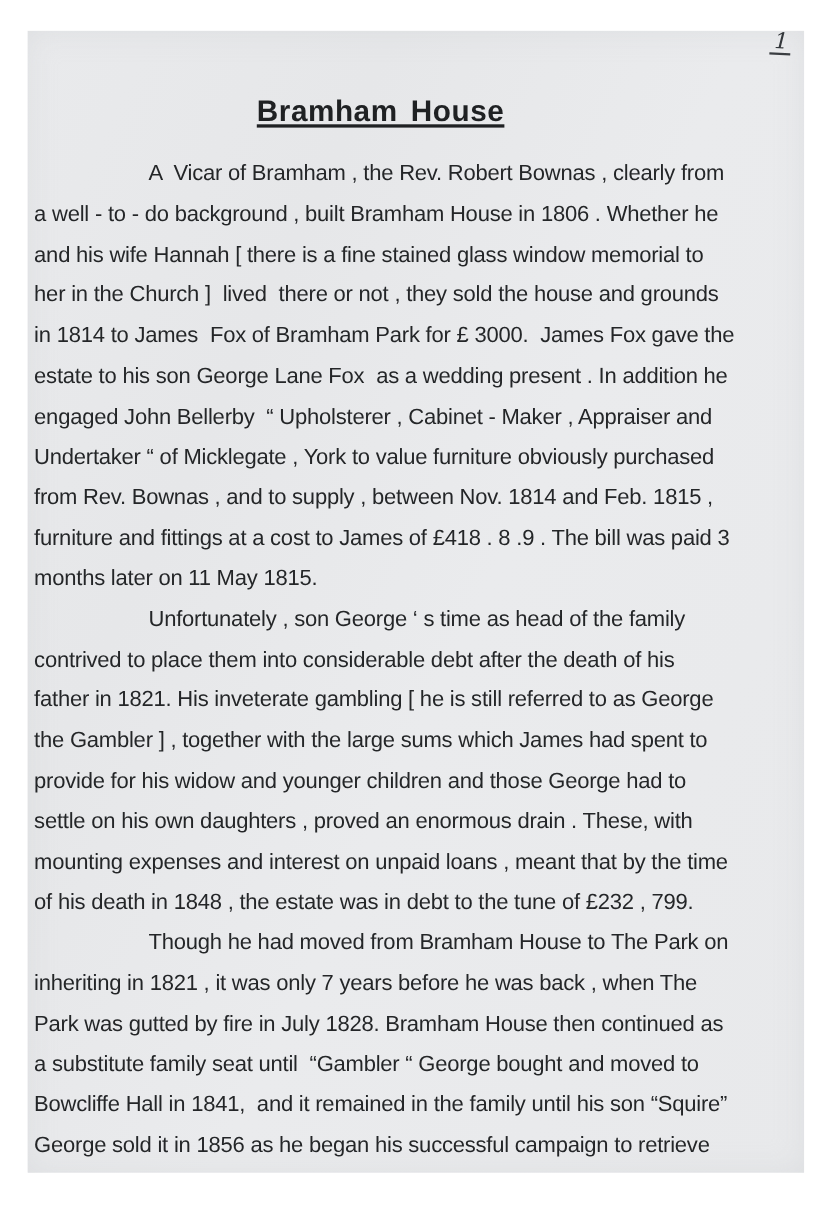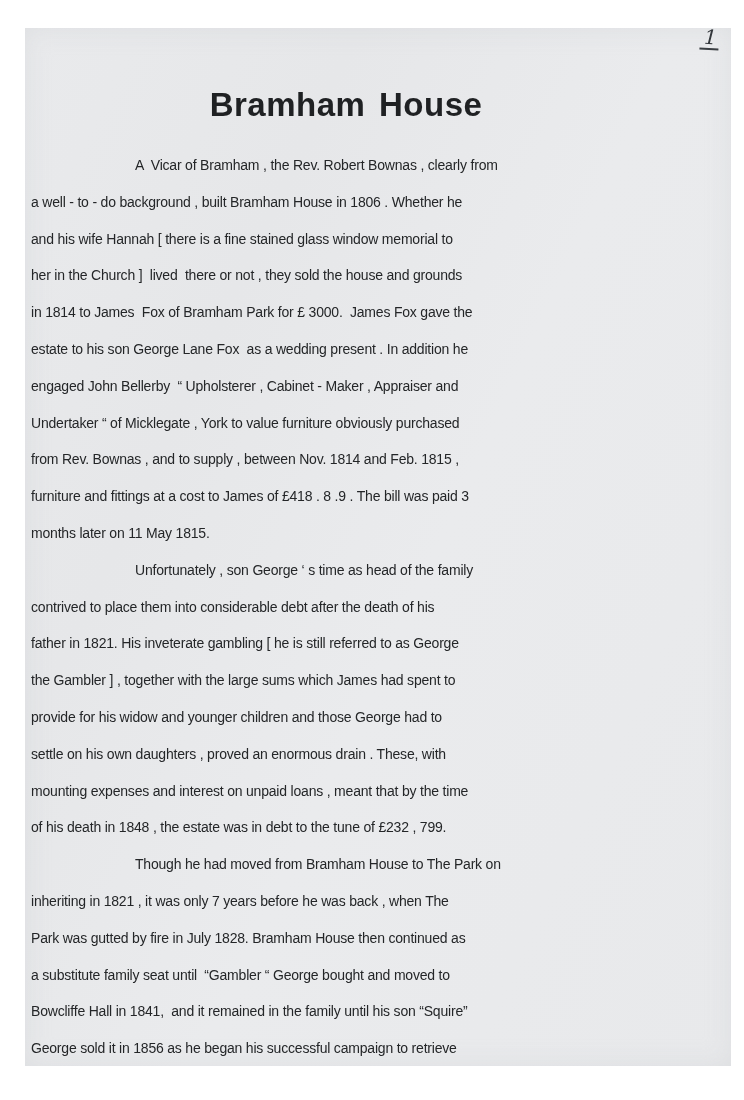--- a/index.html
+++ b/index.html
@@ -35,35 +35,36 @@
     font-size: 20px;
     color: #33373b;
     border-bottom: 2px solid #3a3e42;
     padding: 0 2px 0 4px;
     transform: rotate(3deg);
     line-height: 1.1;
   }
   .doc-title {
     margin: 58px 64px 12px 0;
     text-align: center;
-    font-size: 33px;
+    font-size: 27px;
     font-weight: bold;
     letter-spacing: 0.5px;
     color: #1f2123;
+    text-decoration: underline;
     text-decoration-thickness: 3px;
     text-underline-offset: 3px;
     word-spacing: 4px;
   }
   .doc-body {
     margin-top: 23px;
     padding: 0 10px 0 6px;
   }
   .para {
     margin: 0;
-    font-size: 14px;
+    font-size: 20px;
     line-height: 36.8px;
     letter-spacing: -0.2px;
     color: #242628;
     white-space: pre-wrap;
     text-indent: 104px;
     -webkit-font-smoothing: antialiased;
   }
 </style>
 </head>
 <body>

